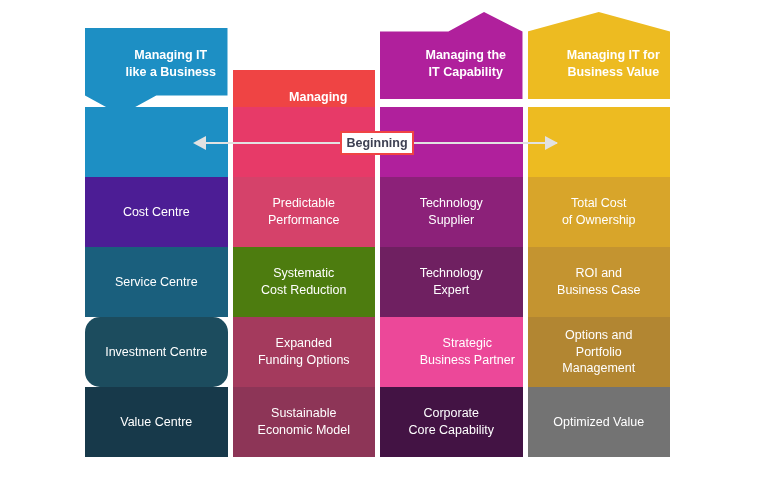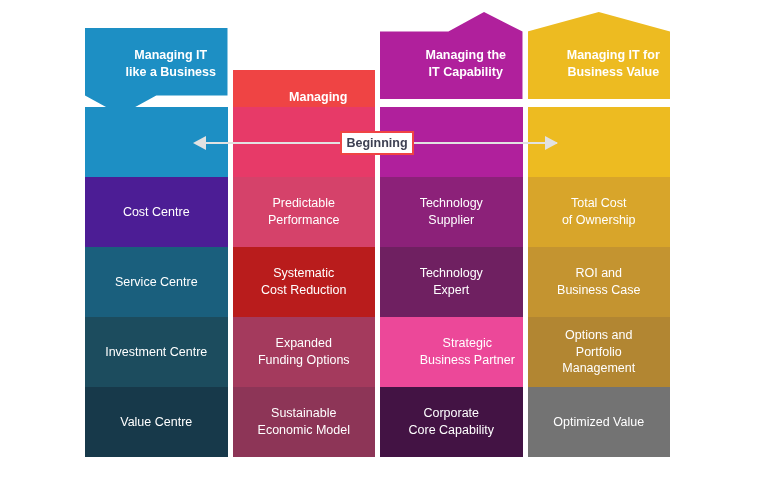--- a/index.html
+++ b/index.html
@@ -98,28 +98,28 @@
 
     <div class="cell" style="background-color: #4c1d95;">Cost Centre</div>
     <div class="cell" style="background-color: rgb(213, 66, 106);">Predictable
 Performance</div>
     <div class="cell" style="background-color: rgb(140, 33, 121);">Technology
 Supplier</div>
     <div class="cell" style="background-color: rgb(216, 165, 42);">Total Cost
 of Ownership</div>
 
     <div class="cell" style="background-color: rgb(26, 95, 125);">Service Centre</div>
-    <div class="cell" style="background-color: #b91c1c;">Systematic
+    <div class="cell" style="background-color: #4d7c0f;">Systematic
 Cost Reduction</div>
     <div class="cell" style="background-color: rgb(111, 32, 97);">Technology
 Expert</div>
     <div class="cell" style="background-color: rgb(196, 148, 48);">ROI and
 Business Case</div>
 
-    <div class="cell" style="background-color: rgb(28, 76, 94);">Investment Centre</div>
+    <div class="cell" style="background-color: rgb(28, 76, 94); border-radius: 15px;">Investment Centre</div>
     <div class="cell" style="background-color: rgb(164, 58, 93);">Expanded
 Funding Options</div>
     <div class="cell" style="background-color: #ec4899; padding-left: 38px;">Strategic
 Business Partner</div>
     <div class="cell" style="background-color: rgb(178, 134, 50);">Options and
 Portfolio
 Management</div>
 
     <div class="cell" style="background-color: rgb(23, 57, 74);">Value Centre</div>
     <div class="cell" style="background-color: rgb(141, 53, 87);">Sustainable

